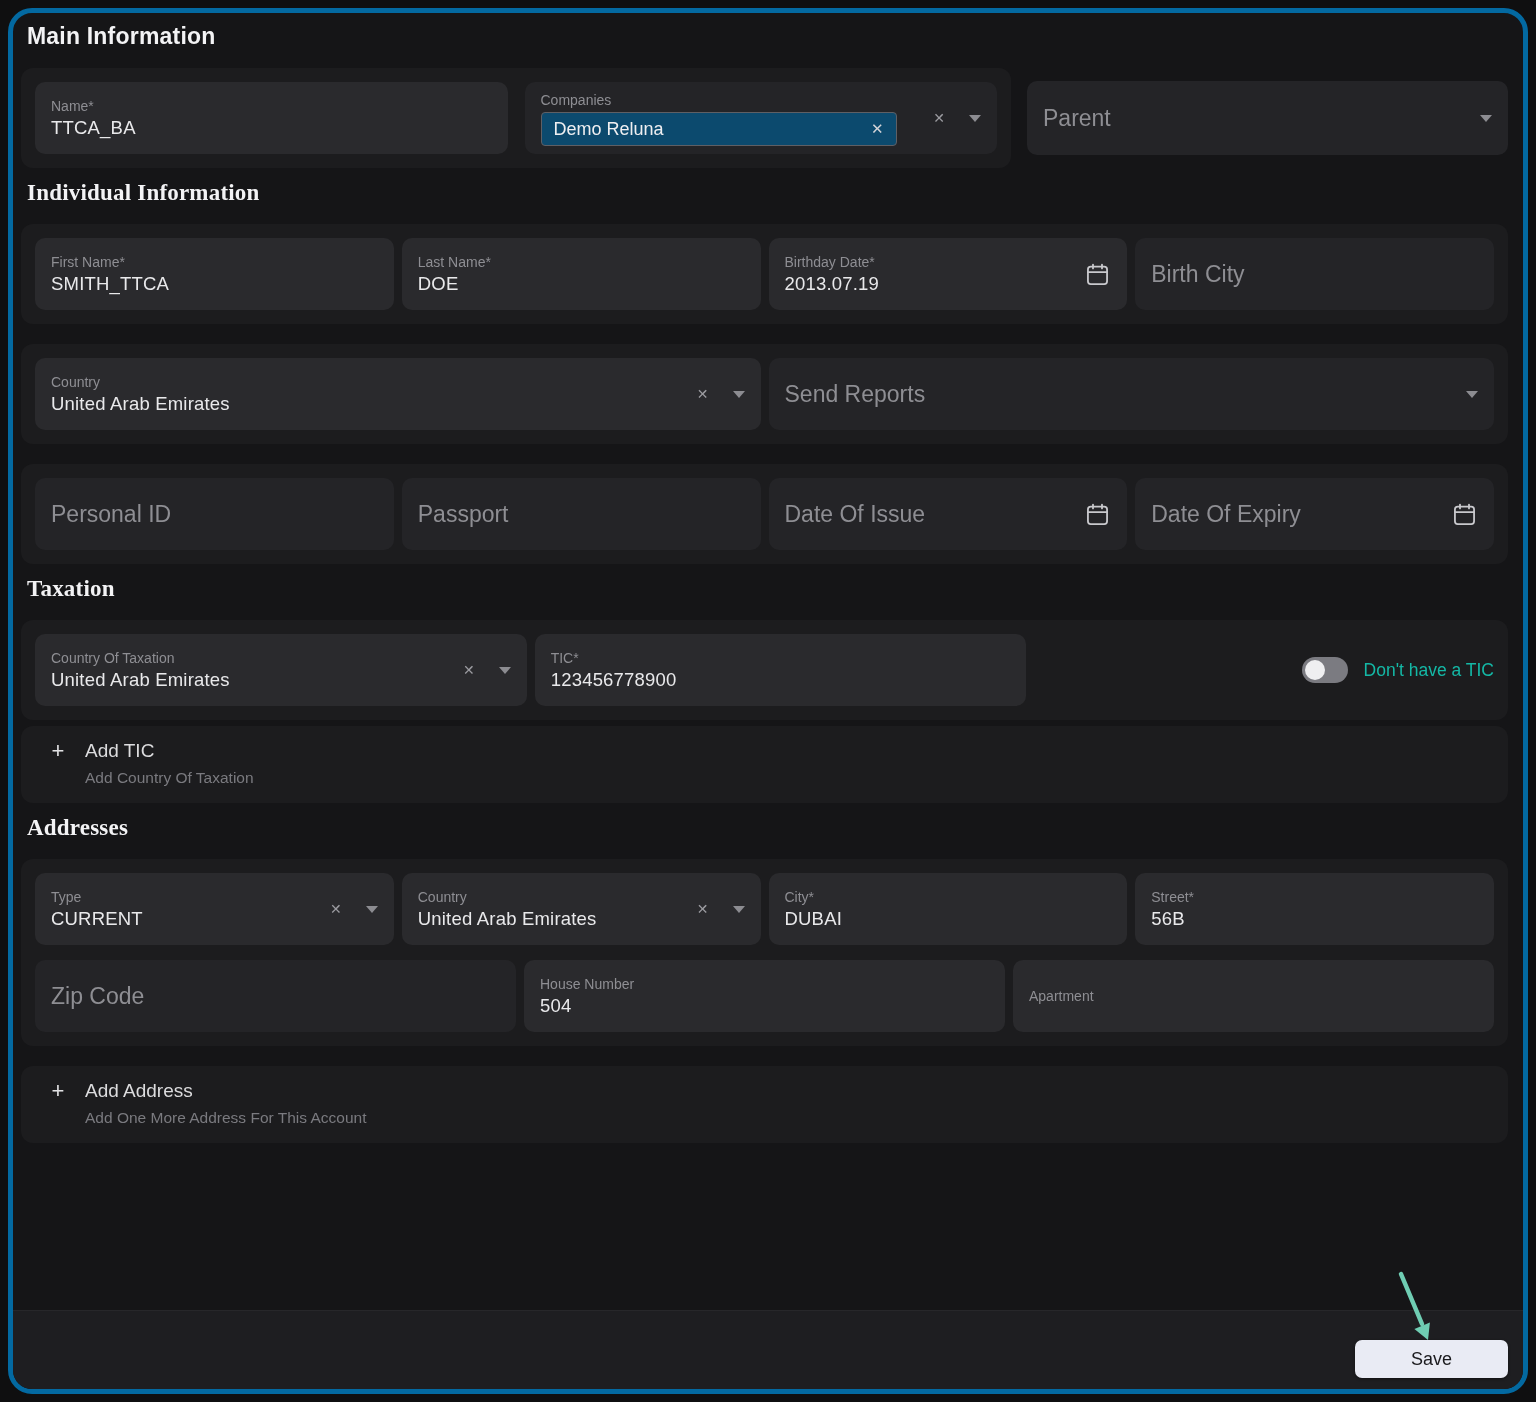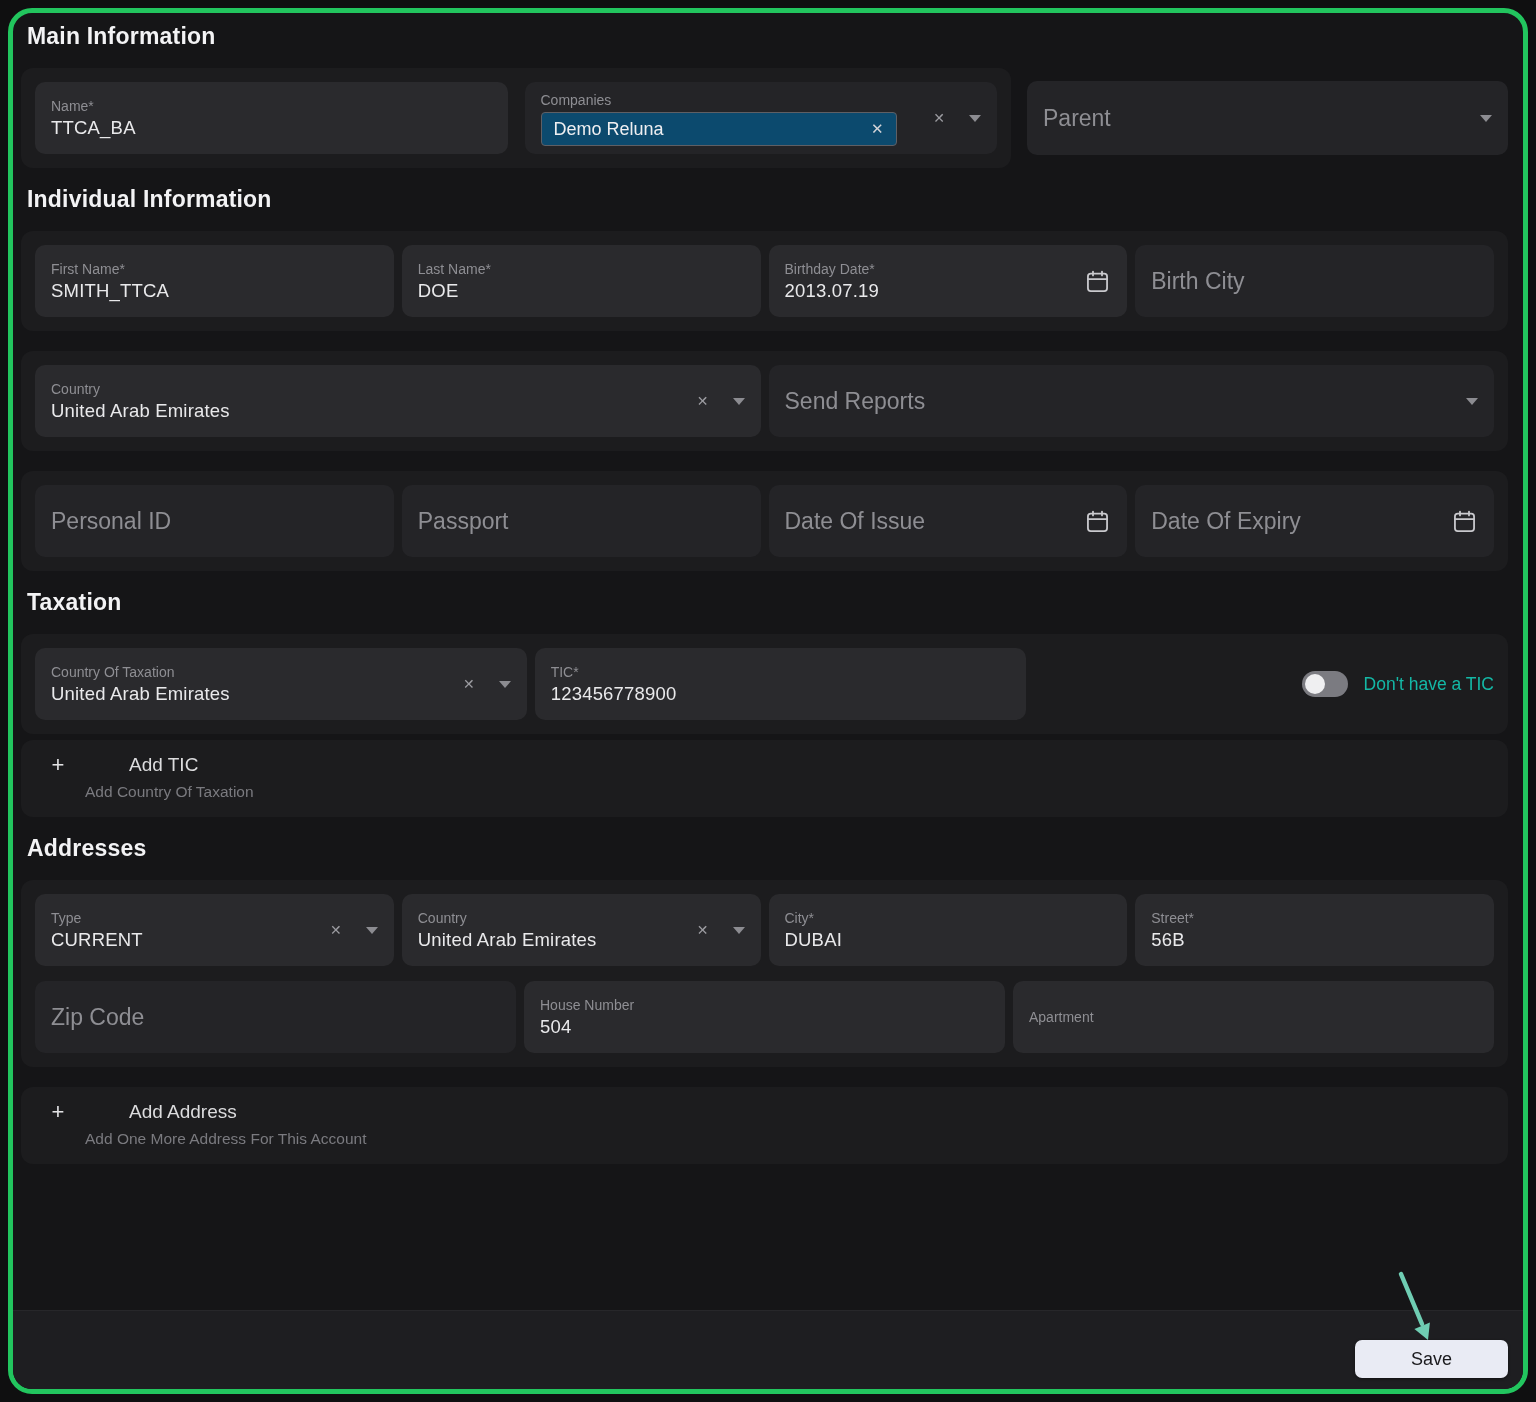--- a/index.html
+++ b/index.html
@@ -1,22 +1,22 @@
 <!DOCTYPE html>
 <html><head>
 <meta charset="utf-8">
 <style>
   html,body{margin:0;padding:0;background:#0f0f10;width:1536px;height:1402px;
     font-family:"Liberation Sans","DejaVu Sans",sans-serif;-webkit-font-smoothing:antialiased;}
-  .frame{position:absolute;left:8px;top:8px;right:8px;bottom:8px;border:5px solid #22c55e;
+  .frame{position:absolute;left:8px;top:8px;right:8px;bottom:8px;border:5px solid #0369a1;
     border-radius:24px;background:#151517;overflow:hidden;box-sizing:border-box;}
   .content{position:absolute;left:0;top:0;right:0;bottom:78px;padding:10px 15px 0 8px;box-sizing:border-box;}
 
   .section-title{font-size:23px;font-weight:700;color:#f3f3f5;letter-spacing:.2px;margin:0 0 18px 6px;}
-  .mt{margin-top:18px;}
+  .mt{margin-top:12px;font-family:Liberation Serif, serif;}
 
   .group{background:#1c1c1e;border-radius:12px;padding:14px;box-sizing:border-box;}
   .grid{display:flex;gap:8px;}
   .grid > *{flex:1;min-width:0;}
   .stack{display:flex;flex-direction:column;gap:15px;}
 
   .field{background:#2a2a2d;border-radius:10px;height:72px;padding:10px 16px;
     display:flex;align-items:center;box-sizing:border-box;position:relative;}
   .field.dim{background:#242427;}
   .f-main{flex:1;display:flex;flex-direction:column;justify-content:center;gap:3px;min-width:0;}
@@ -48,21 +48,21 @@
   
   .toggle-cell{display:flex;align-items:center;justify-content:flex-end;gap:16px;background:transparent;}
   .toggle{width:46px;height:26px;border-radius:13px;background:#7b7b81;position:relative;flex:none;cursor:pointer;}
   .knob{position:absolute;left:3px;top:3px;width:20px;height:20px;border-radius:50%;background:#efeff1;}
   .toggle-label{font-size:17.5px;color:#14b8a6;}
 
   
   .add-block{background:#1c1c1e;border-radius:12px;padding:14px 26px;cursor:pointer;}
   .add-top{display:flex;align-items:center;gap:16px;}
   .plus{font-size:22px;color:#e2e2e4;line-height:1;width:22px;text-align:center;}
-  .add-title{font-size:19px;color:#dcdcde;margin-left:44px;}
+  .add-title{font-size:19px;color:#dcdcde;}
   .add-sub{font-size:15.5px;color:#7a7a7f;margin:7px 0 2px 38px;}
   .gap6{margin-top:6px;}
 
   
   .footer{position:absolute;left:0;right:0;bottom:0;height:78px;background:#1e1e21;border-top:1px solid #27272a;}
   .save-btn{position:absolute;right:15px;bottom:11px;width:153px;height:38px;border-radius:7px;
     background:#e9ebf4;color:#1a1a1d;font-size:18px;display:flex;align-items:center;justify-content:center;
     border:none;cursor:pointer;box-shadow:0 1px 3px rgba(0,0,0,.45);font-family:inherit;}
   .cursor-arrow{position:absolute;left:1378px;top:1253px;pointer-events:none;}
 </style>

